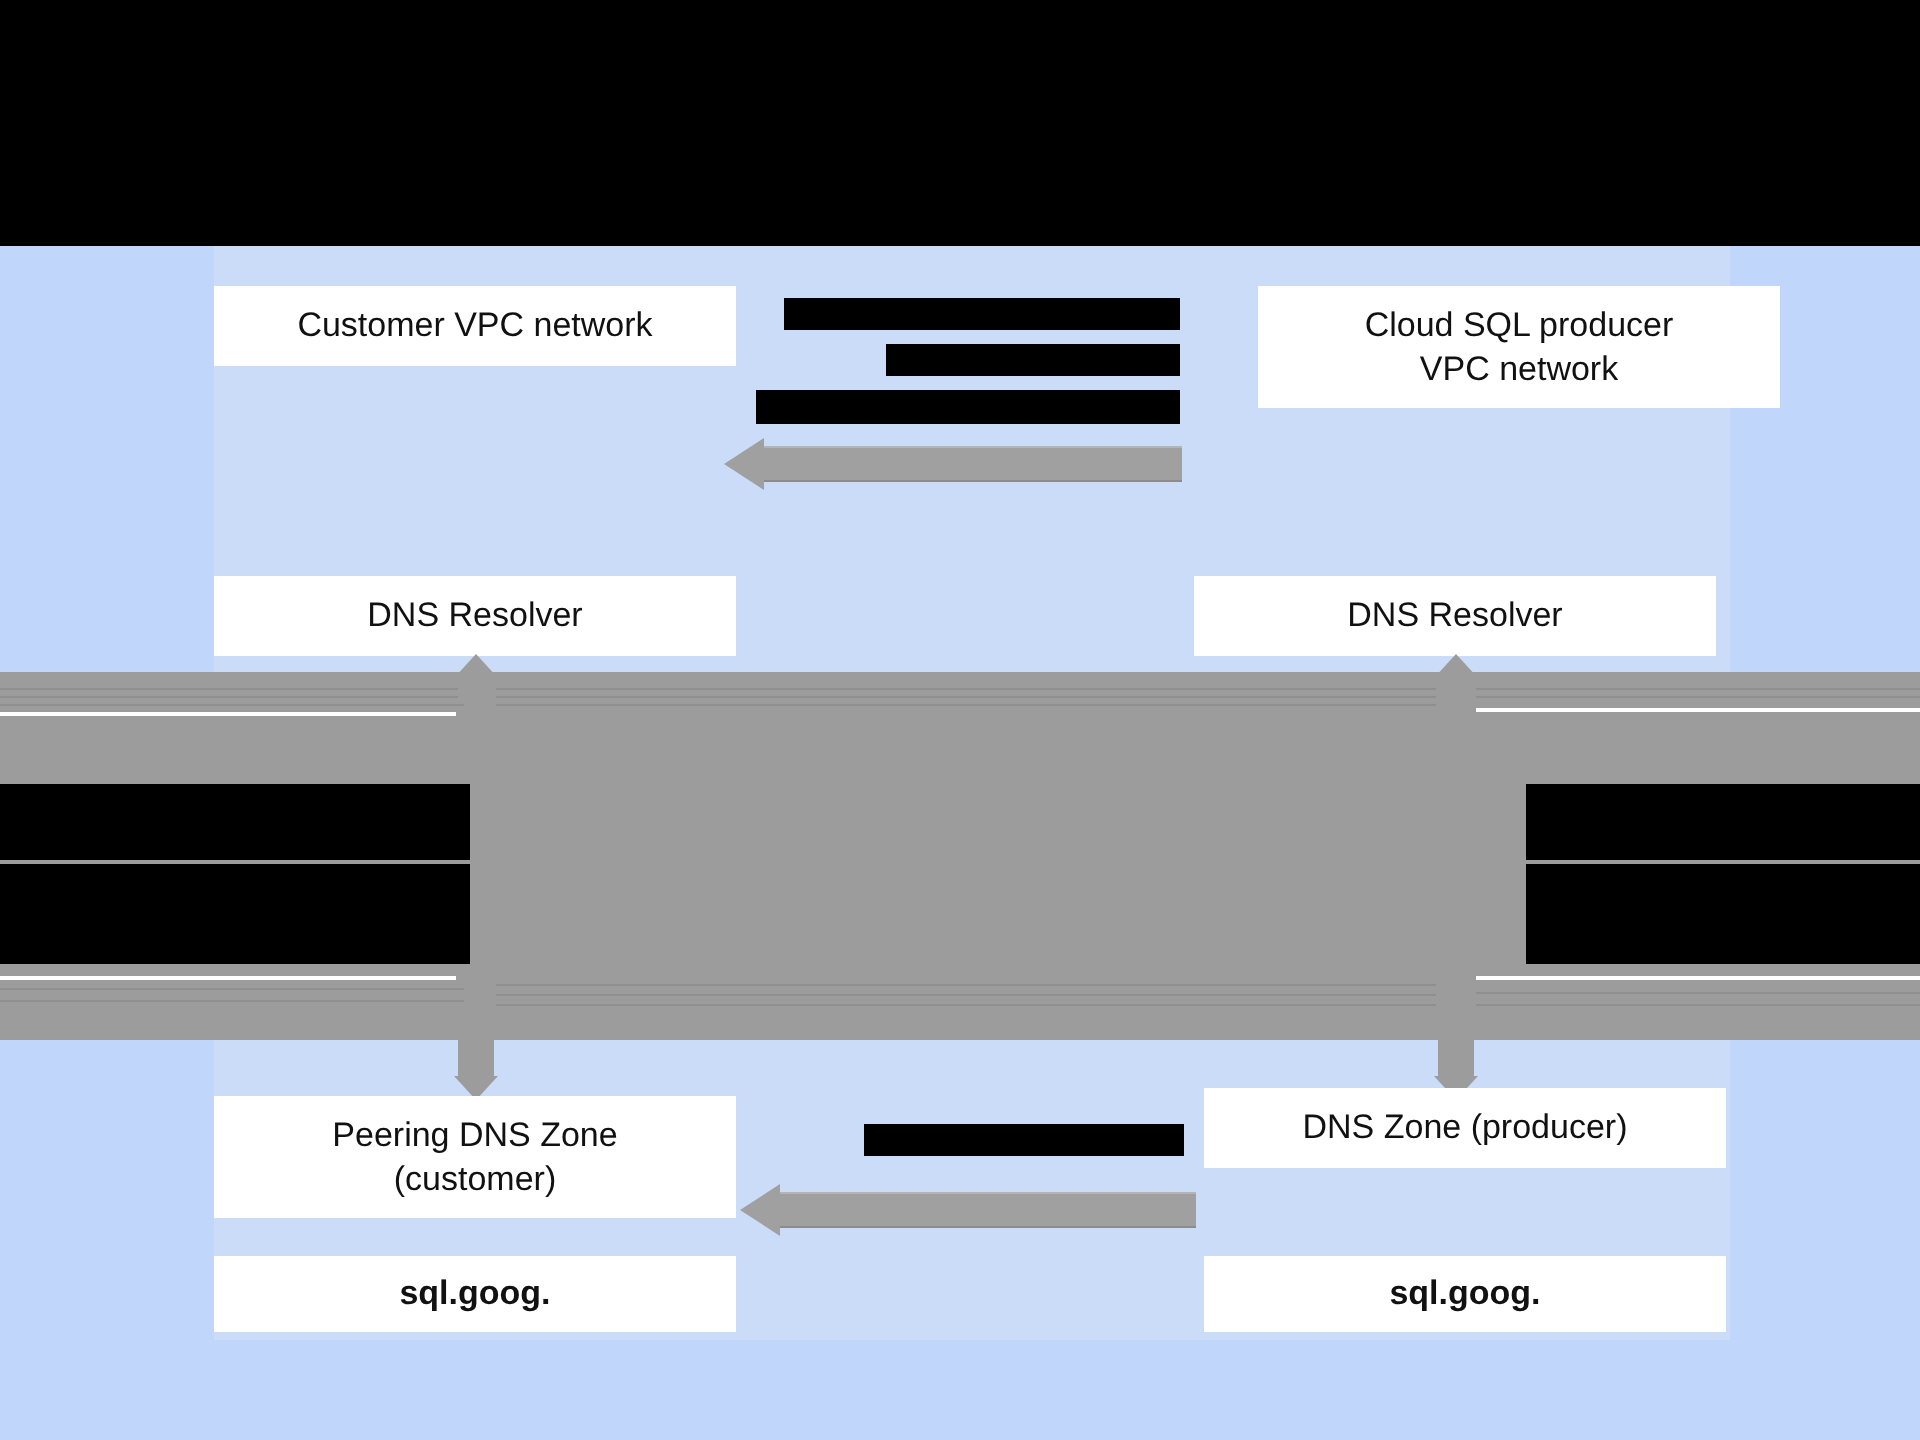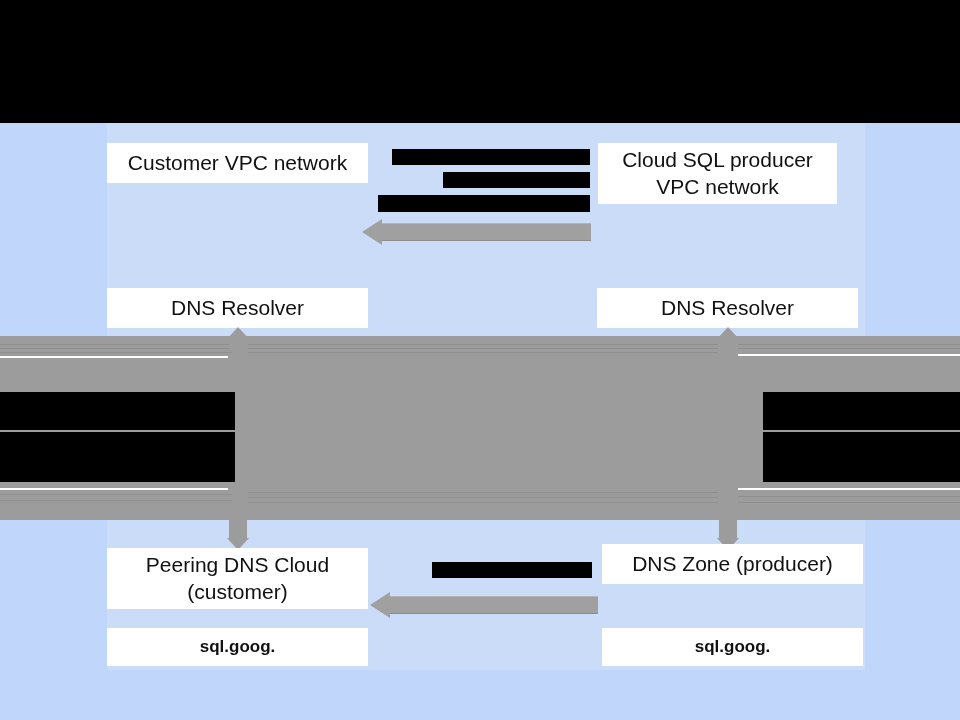--- a/index.html
+++ b/index.html
@@ -70,31 +70,31 @@
 
   
   .box {
     position: absolute;
     background: #ffffff;
     display: flex;
     align-items: center;
     justify-content: center;
     text-align: center;
     color: #111111;
-    font-size: 21px;
+    font-size: 17px;
     line-height: 1.25;
     box-sizing: border-box;
   }
   .box.bold {
     font-weight: bold;
     font-size: 17px;
   }
 
   #box-customer-vpc   { left:107px; top:143px; width:261px; height:40px; }
-  #box-producer-vpc   { left:598px; top:143px; width:239px; height:61px; }
+  #box-producer-vpc   { left:629px; top:143px; width:261px; height:61px; }
   #box-resolver-left  { left:107px; top:288px; width:261px; height:40px; }
   #box-resolver-right { left:597px; top:288px; width:261px; height:40px; }
   #box-peering-zone   { left:107px; top:548px; width:261px; height:61px; }
   #box-producer-zone  { left:602px; top:544px; width:261px; height:40px; }
   #box-sqlgoog-left   { left:107px; top:628px; width:261px; height:38px; }
   #box-sqlgoog-right  { left:602px; top:628px; width:261px; height:38px; }
 
   
   .redact {
     position: absolute;
@@ -250,21 +250,21 @@
   </div>
   <div class="varrow down" id="varrow-down-left">
     <div class="vshaft"></div>
     <div class="vhead"></div>
   </div>
   <div class="varrow down" id="varrow-down-right">
     <div class="vshaft"></div>
     <div class="vhead"></div>
   </div>
 
-  <div class="box" id="box-peering-zone" style="white-space:pre-line;">Peering DNS Cloud
+  <div class="box" id="box-peering-zone" style="white-space:pre-line;">Peering DNS Zone
 (customer)</div>
   <div class="box" id="box-producer-zone">DNS Zone (producer)</div>
 
   <div class="redact" id="redact-bot-1"></div>
 
   <div class="harrow" id="arrow-bottom-left">
     <div class="shaft"></div>
     <div class="head"></div>
   </div>
 

